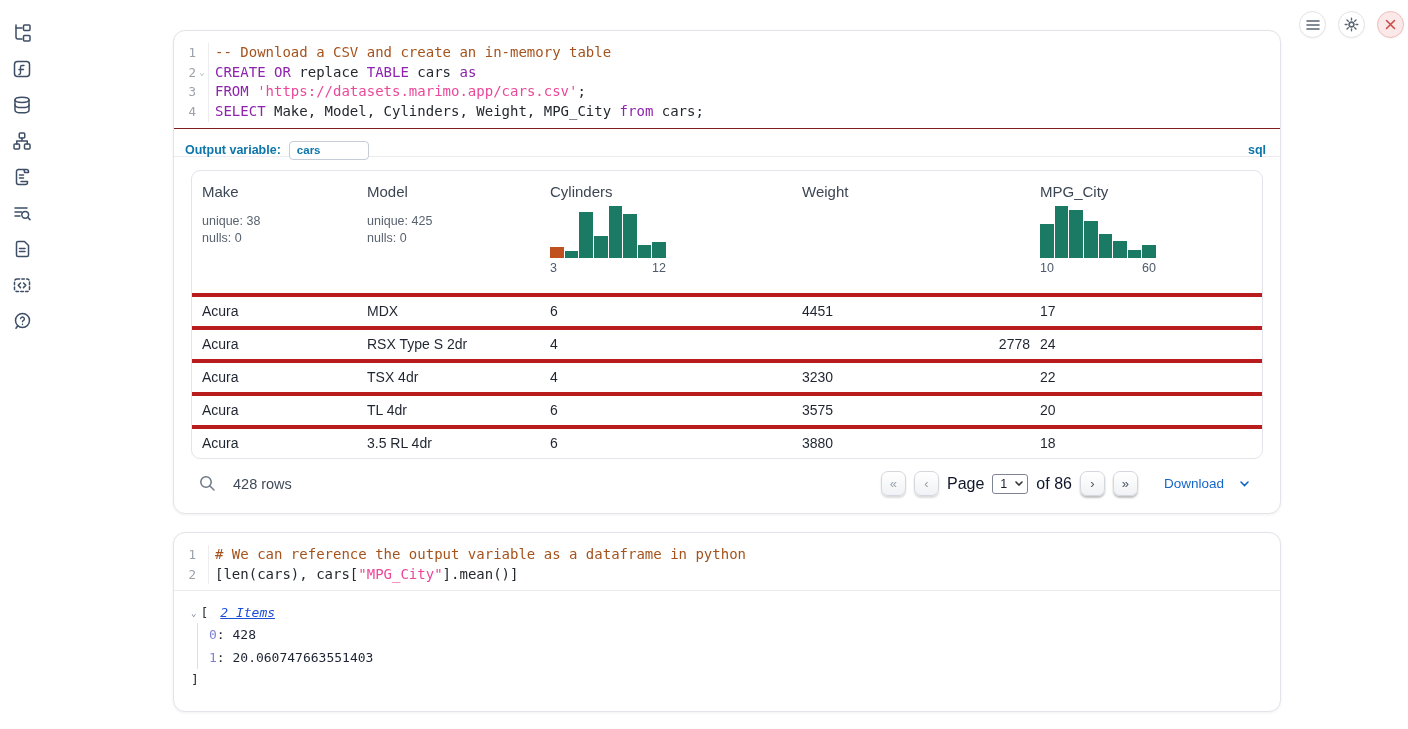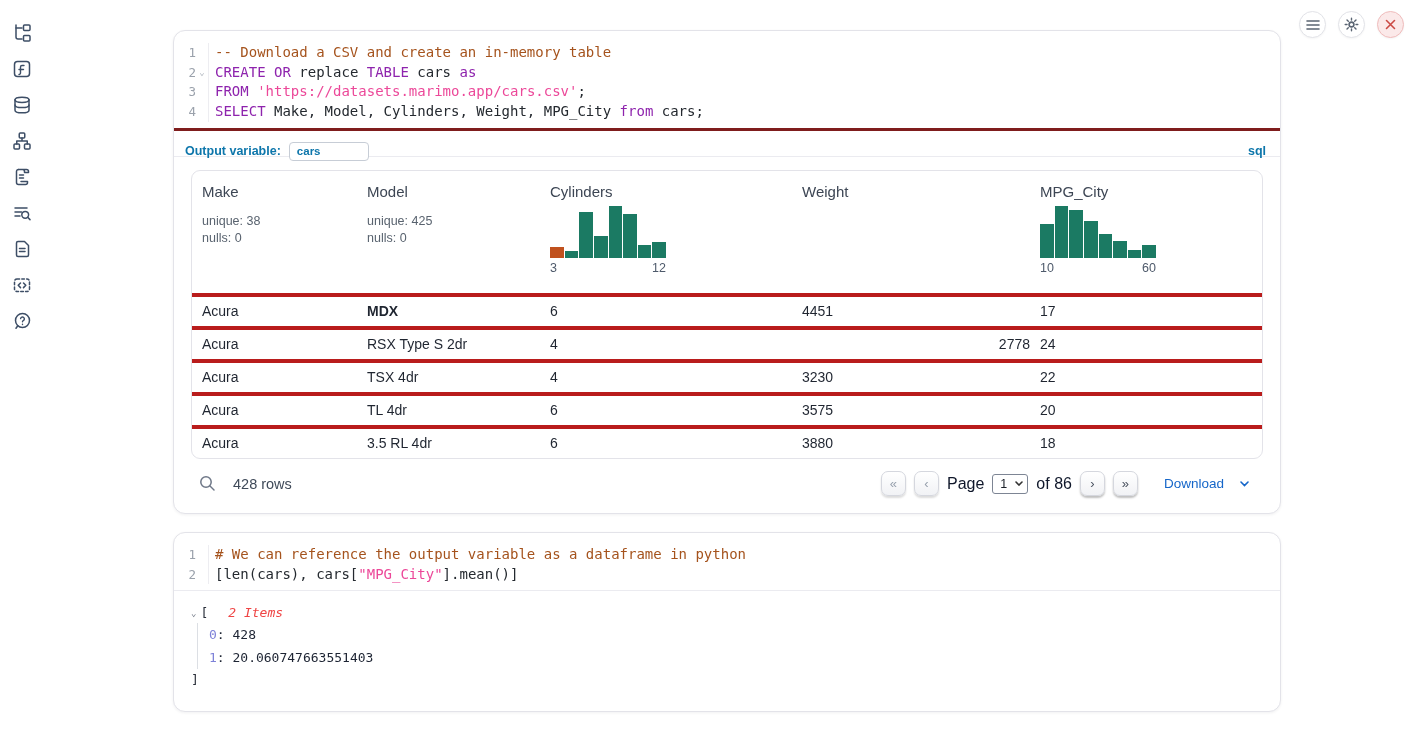--- a/index.html
+++ b/index.html
@@ -25,21 +25,21 @@
   .code-area { padding:12px 0 6px 0; font-family:"DejaVu Sans Mono", monospace; font-size:14px; }
   .code-line { display:flex; line-height:19.7px; }
   .gutter { flex:none; width:22px; text-align:right; color:#9aa1ab; font-size:12.5px; }
   .fold { flex:none; width:12px; text-align:center; color:#a9b0b9; font-size:9px; cursor:pointer; }
   .code-text { flex:1; padding-left:6px; white-space:pre; border-left:1px solid #ededf1; }
   .tk-kw { color:#8e23ad; }
   .tk-comment { color:#a5531d; }
   .tk-str { color:#ec4899; }
   .tk-plain { color:#24292f; }
 
-  .outvar-row { height:29px; border-top:3px solid #7f1d1d; border-bottom:1px solid #ebebf0; display:flex; align-items:center; padding:16px 14px 0 11px; }
+  .outvar-row { height:29px; border-top:1px solid #7f1d1d; border-bottom:1px solid #ebebf0; display:flex; align-items:center; padding:16px 14px 0 11px; }
   .outvar-label { color:#0d76ab; font-weight:bold; font-size:12.5px; }
   .outvar-input { margin-left:8px; width:80px; height:19px; border:1px solid #c7cdd6; border-radius:4px; color:#0d76ab; font-weight:bold; font-size:11.5px; padding:0 7px; font-family:"Liberation Sans",sans-serif; outline:none; }
   .lang-badge { margin-left:auto; color:#0d76ab; font-weight:bold; font-size:12.5px; }
 
   
   .table-output { padding:13px 17px 0 17px; }
   .data-table { border:1px solid #e3e3e9; border-radius:9px; overflow:hidden; }
   .thead { display:flex; height:122px; }
   .col { flex:none; padding:12px 10px 0 10px; cursor:pointer; }
   .col-name { font-size:15px; color:#3d4654; }
@@ -61,21 +61,21 @@
   .page-label, .of-label { font-size:16px; color:#0f172a; }
   .page-select { width:36px; height:20px; border:1px solid #7d8594; border-radius:3px; display:flex; align-items:center; justify-content:space-between; padding:0 4px 0 7px; font-size:12.5px; color:#1a1f28; cursor:pointer; background:#fff; }
   .page-select svg { stroke:#333; fill:none; stroke-width:1.6; stroke-linecap:round; }
   .download { margin-left:18px; margin-right:14px; display:flex; align-items:center; gap:16px; color:#1566c9; font-size:13.5px; cursor:pointer; }
   .download svg { stroke:#1566c9; fill:none; stroke-width:1.6; stroke-linecap:round; }
 
   
   .tree { font-family:"DejaVu Sans Mono", monospace; font-size:13px; padding:14px 0 0 17px; color:#2a2f3a; }
   .tree-line1 { display:flex; align-items:center; gap:4px; }
   .tree-chevron { color:#6a7280; font-size:9px; cursor:pointer; }
-  .tree-items-label { color:#ef4444; font-style:italic; margin-left:16px; }
+  .tree-items-label { color:#1d4ed8; font-style:italic; margin-left:8px;text-decoration:underline; }
   .tree-body { margin-left:6px; border-left:1px solid #dcdfe4; padding-left:11px; margin-top:3px; margin-bottom:3px; }
   .tree-entry { line-height:23px; color:#1d2433; }
   .tree-idx { color:#7d81d8; }
 </style>
 </head>
 <body>
 
 <nav class="sidebar">
   <div class="side-icon">
     <svg viewBox="0 0 20 20">
@@ -250,21 +250,21 @@
               <div class="hist-axis">
                 <span>10</span>
                 <span>60</span>
               </div>
             </div>
           </div>
         </div>
       <div class="tbody">
           <div class="trow">
             <div class="tcell" style="width: 165px;">Acura</div>
-            <div class="tcell" style="width: 183px; font-weight: bold;">MDX</div>
+            <div class="tcell" style="width: 183px;">MDX</div>
             <div class="tcell" style="width: 252px;">6</div>
             <div class="tcell" style="width: 238px;">4451</div>
             <div class="tcell" style="width: 234px;">17</div>
           </div>
           <div class="trow">
             <div class="tcell" style="width: 165px;">Acura</div>
             <div class="tcell" style="width: 183px;">RSX Type S 2dr</div>
             <div class="tcell" style="width: 252px;">4</div>
             <div class="tcell" style="width: 238px; text-align: right;">2778</div>
             <div class="tcell" style="width: 234px;">24</div>

